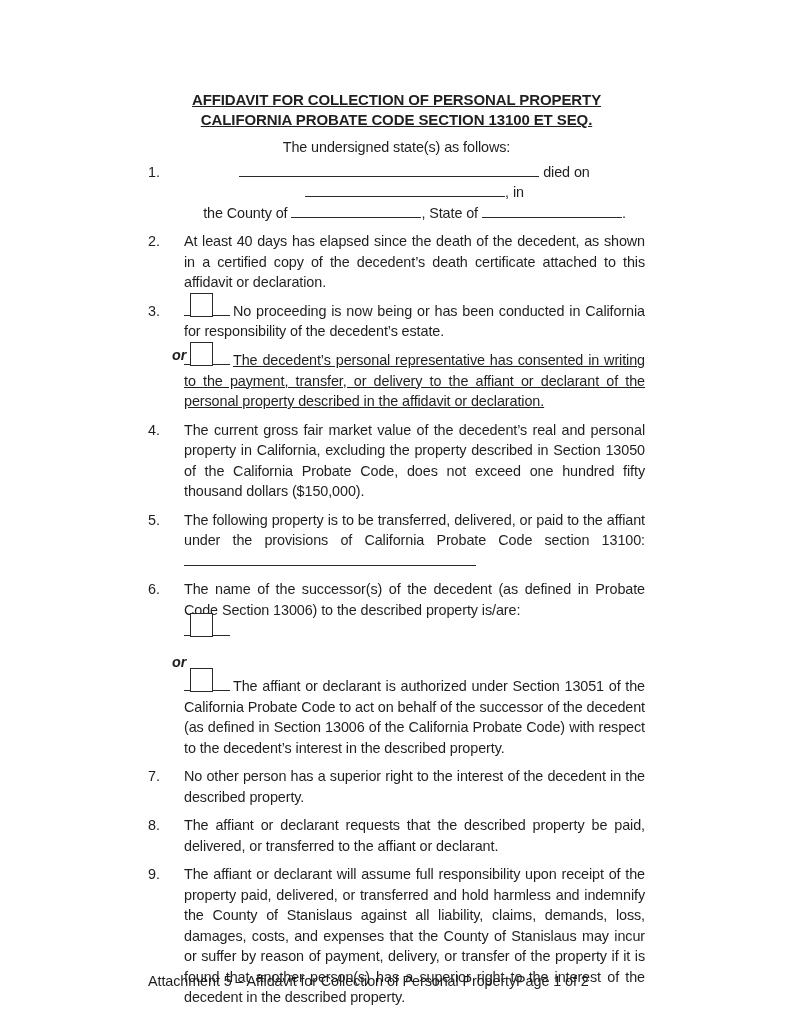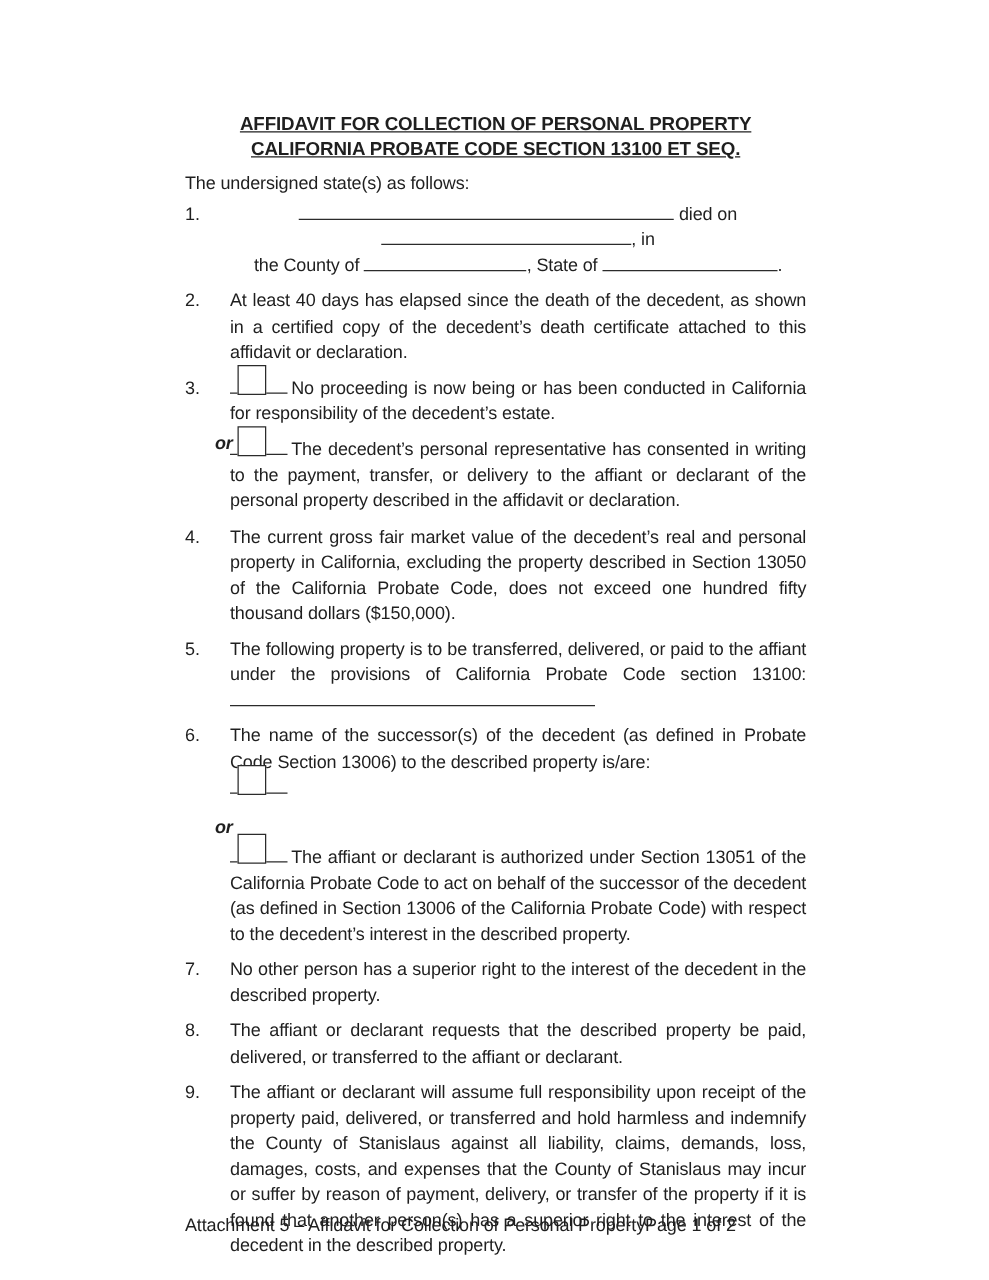--- a/index.html
+++ b/index.html
@@ -18,21 +18,21 @@
     letter-spacing: -0.1px;
     color: #1f1f1f;
   }
   .title, .subtitle {
     text-align: center;
     font-weight: bold;
     font-size: 15px;
     line-height: 20px;
     text-decoration: underline;
   }
-  .intro { margin-top: 7px; }
+  .intro { margin-top: 7px; text-align: center; }
 
   .item { display: flex; margin-top: 8px; }
   .item-1 { margin-top: 4px; }
   .num { flex: 0 0 36px; }
   .ibody { flex: 1 1 auto; text-align: justify; }
   .ibody-left { text-align: center; }
 
   .blank {
     display: inline-block;
     height: 13px;
@@ -60,21 +60,21 @@
     bottom: -2px;
     width: 21px;
     height: 22px;
     border: 1.7px solid #2b2b2b;
     background: #ffffff;
   }
   .opt { text-align: justify; }
   .or-label { font-weight: bold; font-style: italic; margin-left: -12px; }
   .or-overlap { margin-top: 3px; margin-bottom: -15px; position: relative; z-index: 2; }
   .or-gap { margin-top: 10px; margin-bottom: 4px; }
-  .opt-b3 { margin-top: 0; }
+  .opt-b3 { margin-top: 0; text-decoration: underline; }
   .opt-a6 { margin-top: 1px; }
 
   .sig-row { display: flex; margin-top: 42px; }
   .sig-left { width: 238px; }
   .sig-right { width: 230px; margin-left: 90px; }
   .sig-line { height: 0; border-bottom: 1.6px solid #2b2b2b; }
 
   .footer {
     position: absolute;
     left: 92px;

